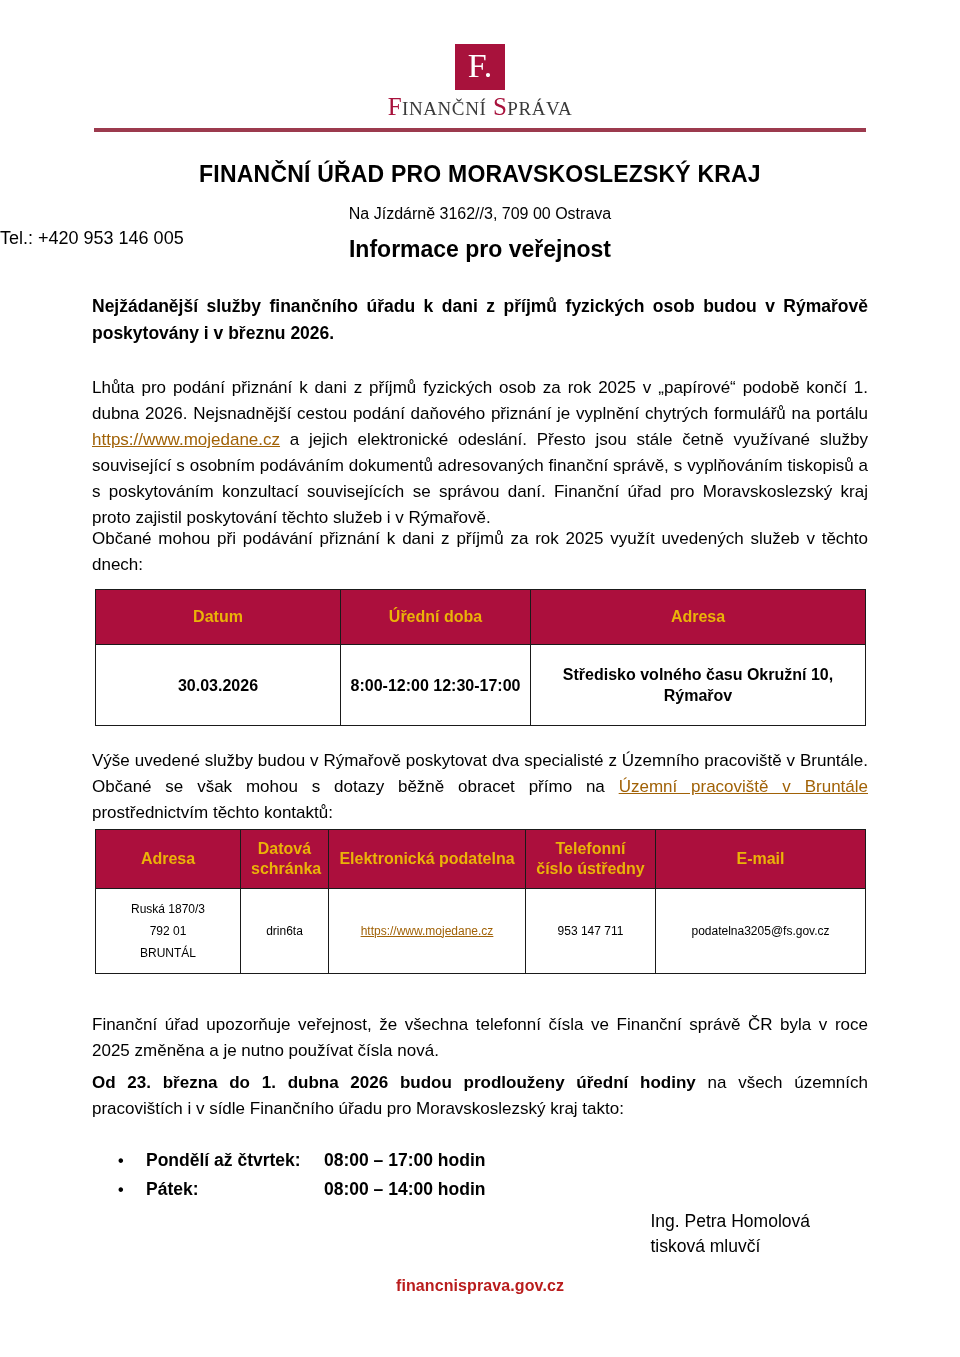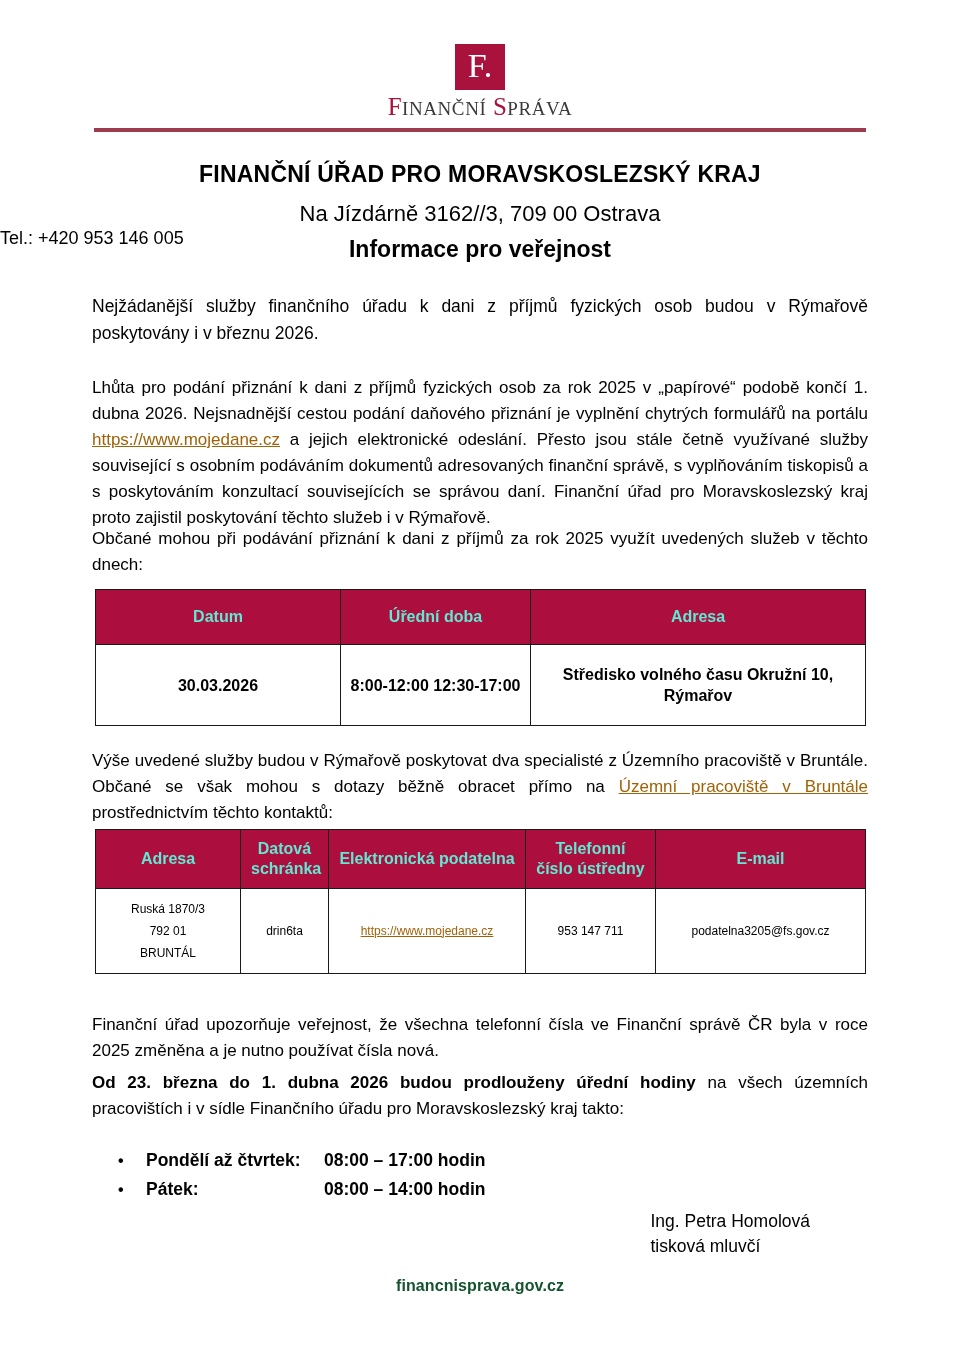--- a/index.html
+++ b/index.html
@@ -82,21 +82,21 @@
     left: 0; top: 161px; width: 960px;
     text-align: center;
     font-size: 23px;
     font-weight: bold;
     letter-spacing: 0.2px;
   }
   .org-addr {
     position: absolute;
     left: 0; top: 201px; width: 960px;
     text-align: center;
-    font-size: 22px;
+    font-size: 16px;
     line-height: 25px;
   }
   .org-tel {
     position: absolute;
     left: 0; top: 226px; width: 960px;
     text-align: left;
     font-size: 18px;
     line-height: 25px;
   }
   .doc-head {
@@ -112,21 +112,21 @@
     position: absolute;
     left: 92px;
     width: 776px;
     font-size: 17px;
     line-height: 26px;
     text-align: justify;
     text-justify: inter-word;
   }
   .lead {
     top: 293px;
-    font-weight: normal;
+    font-weight: bold;
     font-size: 17.5px;
     line-height: 27px;
   }
   .p-1 { top: 375px; }
   .p-2 { top: 526px; }
   .p-3 { top: 748px; }
   .p-4 { top: 1012px; }
   .p-5 { top: 1070px; }
   .p-5 .b { font-weight: bold; }
 
@@ -136,21 +136,21 @@
   }
 
   
   .tbl {
     position: absolute;
     border-collapse: collapse;
     table-layout: fixed;
   }
   .tbl th {
     background: #ac0f3d;
-    color: #5eead4;
+    color: #eab308;
     font-weight: bold;
     text-align: center;
     border: 1.5px solid #1a1a1a;
     padding: 6px 10px;
     font-size: 16px;
     line-height: 20px;
   }
   .tbl td {
     background: #ffffff;
     color: #000000;
@@ -227,21 +227,21 @@
 
   
   .footer {
     position: absolute;
     left: 0;
     top: 1277px;
     width: 960px;
     text-align: center;
     font-size: 16px;
     font-weight: bold;
-    color: #14532d;
+    color: #b91c1c;
     letter-spacing: 0.1px;
   }
 </style>
 </head>
 <body>
 
 <div class="page">
 
   <div class="logo-block">
     <div class="logo-mark">

